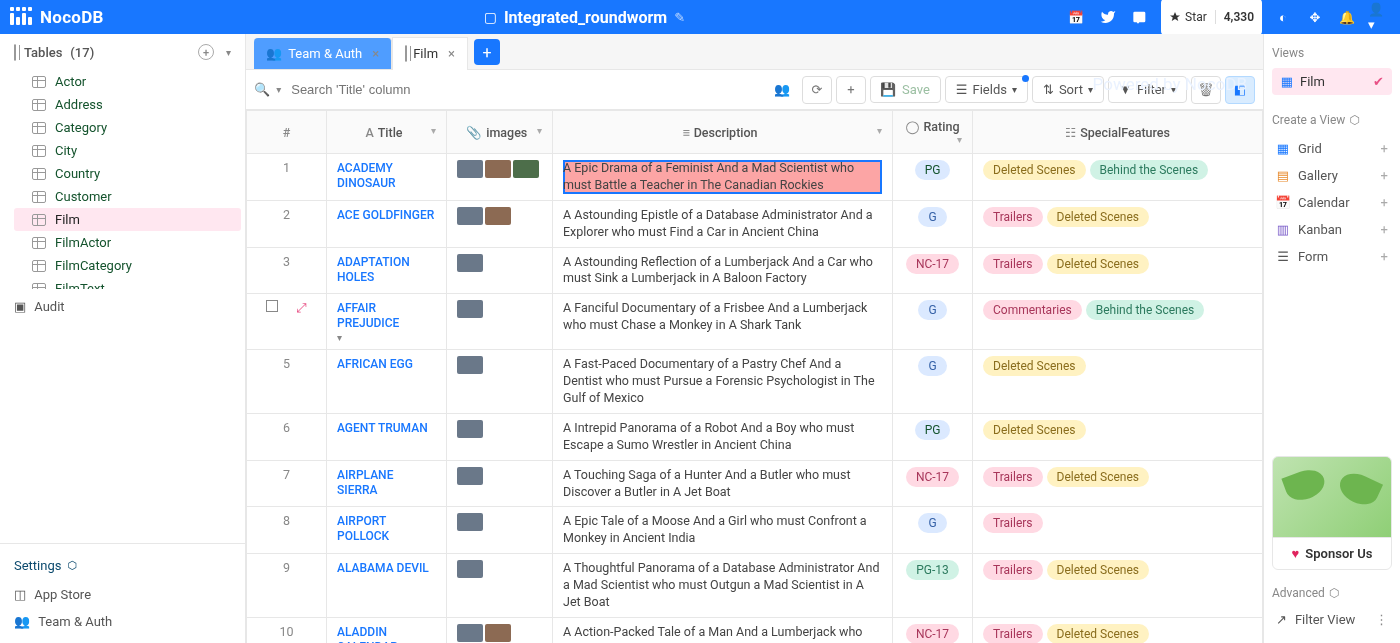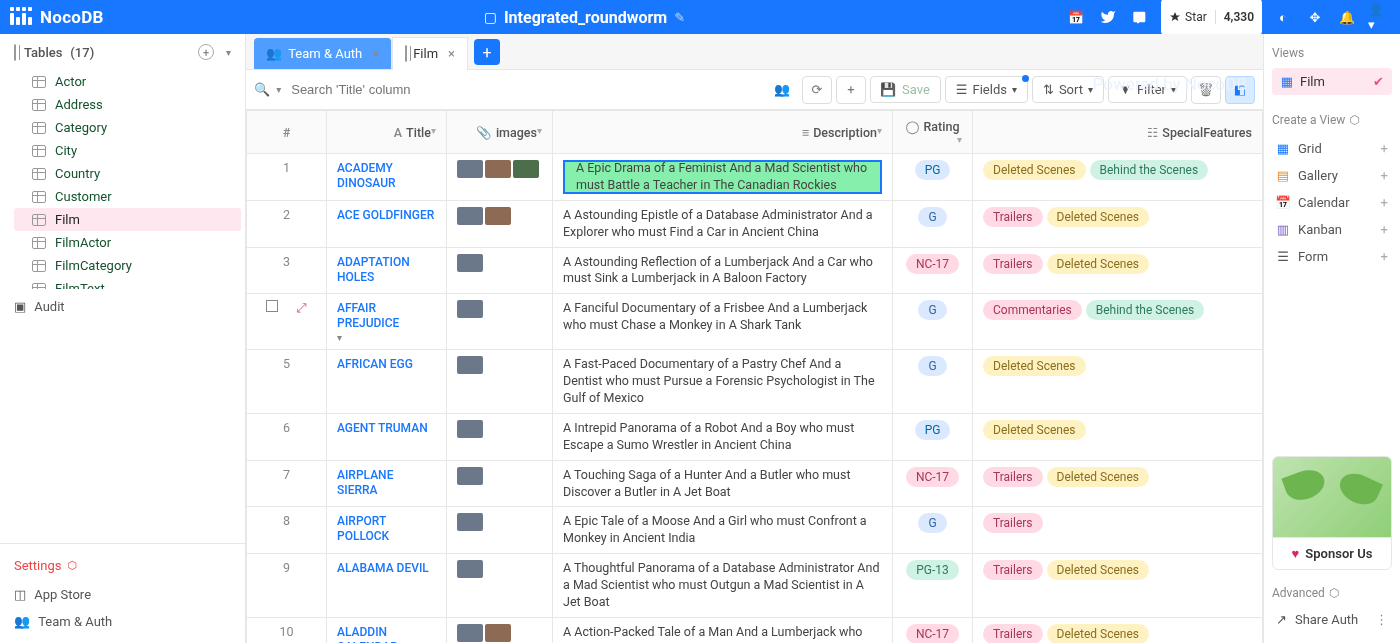--- a/index.html
+++ b/index.html
@@ -31,21 +31,21 @@
 .sb-section-head .spacer { flex: 1; }
 .plus-circle { width: 16px; height: 16px; border: 1px solid #aaa; border-radius: 50%; display: flex; align-items: center; justify-content: center; font-size: 11px; color: #888; cursor: pointer; }
 .sb-list { flex: 1; overflow-y: auto; padding-left: 10px; }
 .sb-item { display: flex; align-items: center; gap: 9px; padding: 4px 12px 4px 22px; cursor: pointer; color: #14532d; }
 .sb-item.active { background: #ffe7f0; color: #222; border-radius: 3px; margin: 0 4px; padding-left: 18px; }
 .sb-ico { width: 14px; height: 12px; border: 1px solid #999; border-radius: 2px; position: relative; }
 .sb-ico::before { content: ""; position: absolute; top: 3px; left: 0; right: 0; border-top: 1px solid #999; }
 .sb-ico::after { content: ""; position: absolute; top: 0; bottom: 0; left: 4px; border-left: 1px solid #999; }
 .sb-audit { padding: 10px 14px; display: flex; align-items: center; gap: 8px; color: #555; cursor: pointer; }
 .sb-bottom { border-top: 1px solid #e7e7e7; padding: 10px 0 8px; }
-.sb-settings-head { padding: 4px 14px 8px; color: #ef4444; display: flex; align-items: center; gap: 6px; }
+.sb-settings-head { padding: 4px 14px 8px; color: #0c4a6e; display: flex; align-items: center; gap: 6px; }
 .sb-bot-item { display: flex; align-items: center; gap: 8px; padding: 6px 14px; color: #555; cursor: pointer; }
 
 
 .tabs-row { height: 36px; background: #f6f6f6; border-bottom: 1px solid #e7e7e7; display: flex; align-items: stretch; padding-left: 8px; position: relative; }
 .tab { display: flex; align-items: center; gap: 6px; padding: 0 12px; font-size: 13px; border-right: 1px solid #e7e7e7; cursor: pointer; }
 .tab .close { font-size: 13px; color: #888; margin-left: 4px; }
 .tab-team { background: #4f9dff; color: #fff; border-radius: 4px 4px 0 0; margin-top: 4px; }
 .tab-active { background: #fff; border-top: 1px solid #e7e7e7; border-left: 1px solid #e7e7e7; margin-top: 3px; position: relative; }
 .tab-active::after { content: ""; position: absolute; left: 0; right: 0; bottom: -1px; height: 1px; background: #fff; }
 .tab-add { width: 26px; height: 26px; margin: 5px 0 0 6px; background: #1877ff; border-radius: 4px; color: #fff; display: flex; align-items: center; justify-content: center; cursor: pointer; font-size: 16px; }
@@ -61,36 +61,36 @@
 .tb-btn.save { color: #9bbfa2; }
 .fields-btn { position: relative; }
 .fields-dot { position: absolute; top: -2px; right: -2px; width: 7px; height: 7px; border-radius: 50%; background: #1877ff; }
 .tb-iconbtn { width: 30px; height: 28px; border: 1px solid #ddd; border-radius: 4px; display: flex; align-items: center; justify-content: center; cursor: pointer; color: #777; }
 .tb-iconbtn.highlight { background: #d9ecff; border-color: #b3d9ff; color: #1877ff; }
 
 
 .gridwrap { flex: 1; overflow: auto; }
 table { border-collapse: collapse; width: 100%; }
 th, td { border: 1px solid #e7e7e7; font-size: 12.5px; }
-th { background: #fafafa; text-align: right; font-weight: 500; color: #555; padding: 8px 10px; position: sticky; top: 0; }
+th { background: #fafafa; text-align: center; font-weight: 500; color: #555; padding: 8px 10px; position: sticky; top: 0; }
 .col-num { width: 80px; text-align: center; color: #888; }
 .col-title { width: 120px; }
 .col-img { width: 106px; }
 .col-desc { width: 340px; }
 .col-rating { width: 80px; text-align: center; }
 th .dd { float: right; color: #aaa; font-size: 10px; }
 th .ico { color: #888; margin-right: 4px; }
 
 td { padding: 6px 10px; vertical-align: top; }
 .cell-title { color: #1877ff; font-weight: 500; text-transform: uppercase; font-size: 12px; }
 .cell-desc { color: #444; line-height: 1.35; }
-.cell-desc.highlighted { box-shadow: inset 0 0 0 2px #1877ff; background: #86efac; padding-left: 13px; }
+.cell-desc.highlighted { box-shadow: inset 0 0 0 2px #1877ff; background: #fca5a5; }
 .cell-rating { text-align: center; }
 .pill { display: inline-block; padding: 3px 10px; border-radius: 12px; font-size: 12px; }
-.rating-PG { background: #dbe9ff; color: #0369a1; }
+.rating-PG { background: #dbe9ff; color: #14532d; }
 .rating-G { background: #dbe9ff; color: #3662a8; }
 .rating-NC-17 { background: #ffd9e3; color: #a8365a; }
 .rating-PG-13 { background: #d0f2e5; color: #2c7a5e; }
 .tag { display: inline-block; padding: 3px 10px; border-radius: 12px; font-size: 12px; margin-right: 4px; white-space: nowrap; text-align: right; }
 .tag-Trailers { background: #ffd9e3; color: #a8365a; }
 .tag-DeletedScenes { background: #fff2c2; color: #8a6d1d; }
 .tag-Commentaries { background: #ffd9e3; color: #a8365a; }
 .tag-BehindtheScenes { background: #d0f2e5; color: #2c7a5e; }
 
 .row-hover-num { position: relative; }
@@ -466,17 +466,17 @@
         <span>Sponsor Us</span>
       </div>
     </div>
 
     <div class="rp-adv">
       <span>Advanced</span>
       <span>⬡</span>
     </div>
     <div class="rp-share">
       <span>↗</span>
-      <span>Share Auth</span>
+      <span>Filter View</span>
       <span style="margin-left:auto;color:#888">⋮</span>
     </div>
   </div>
 </div>
 
 </body></html>

